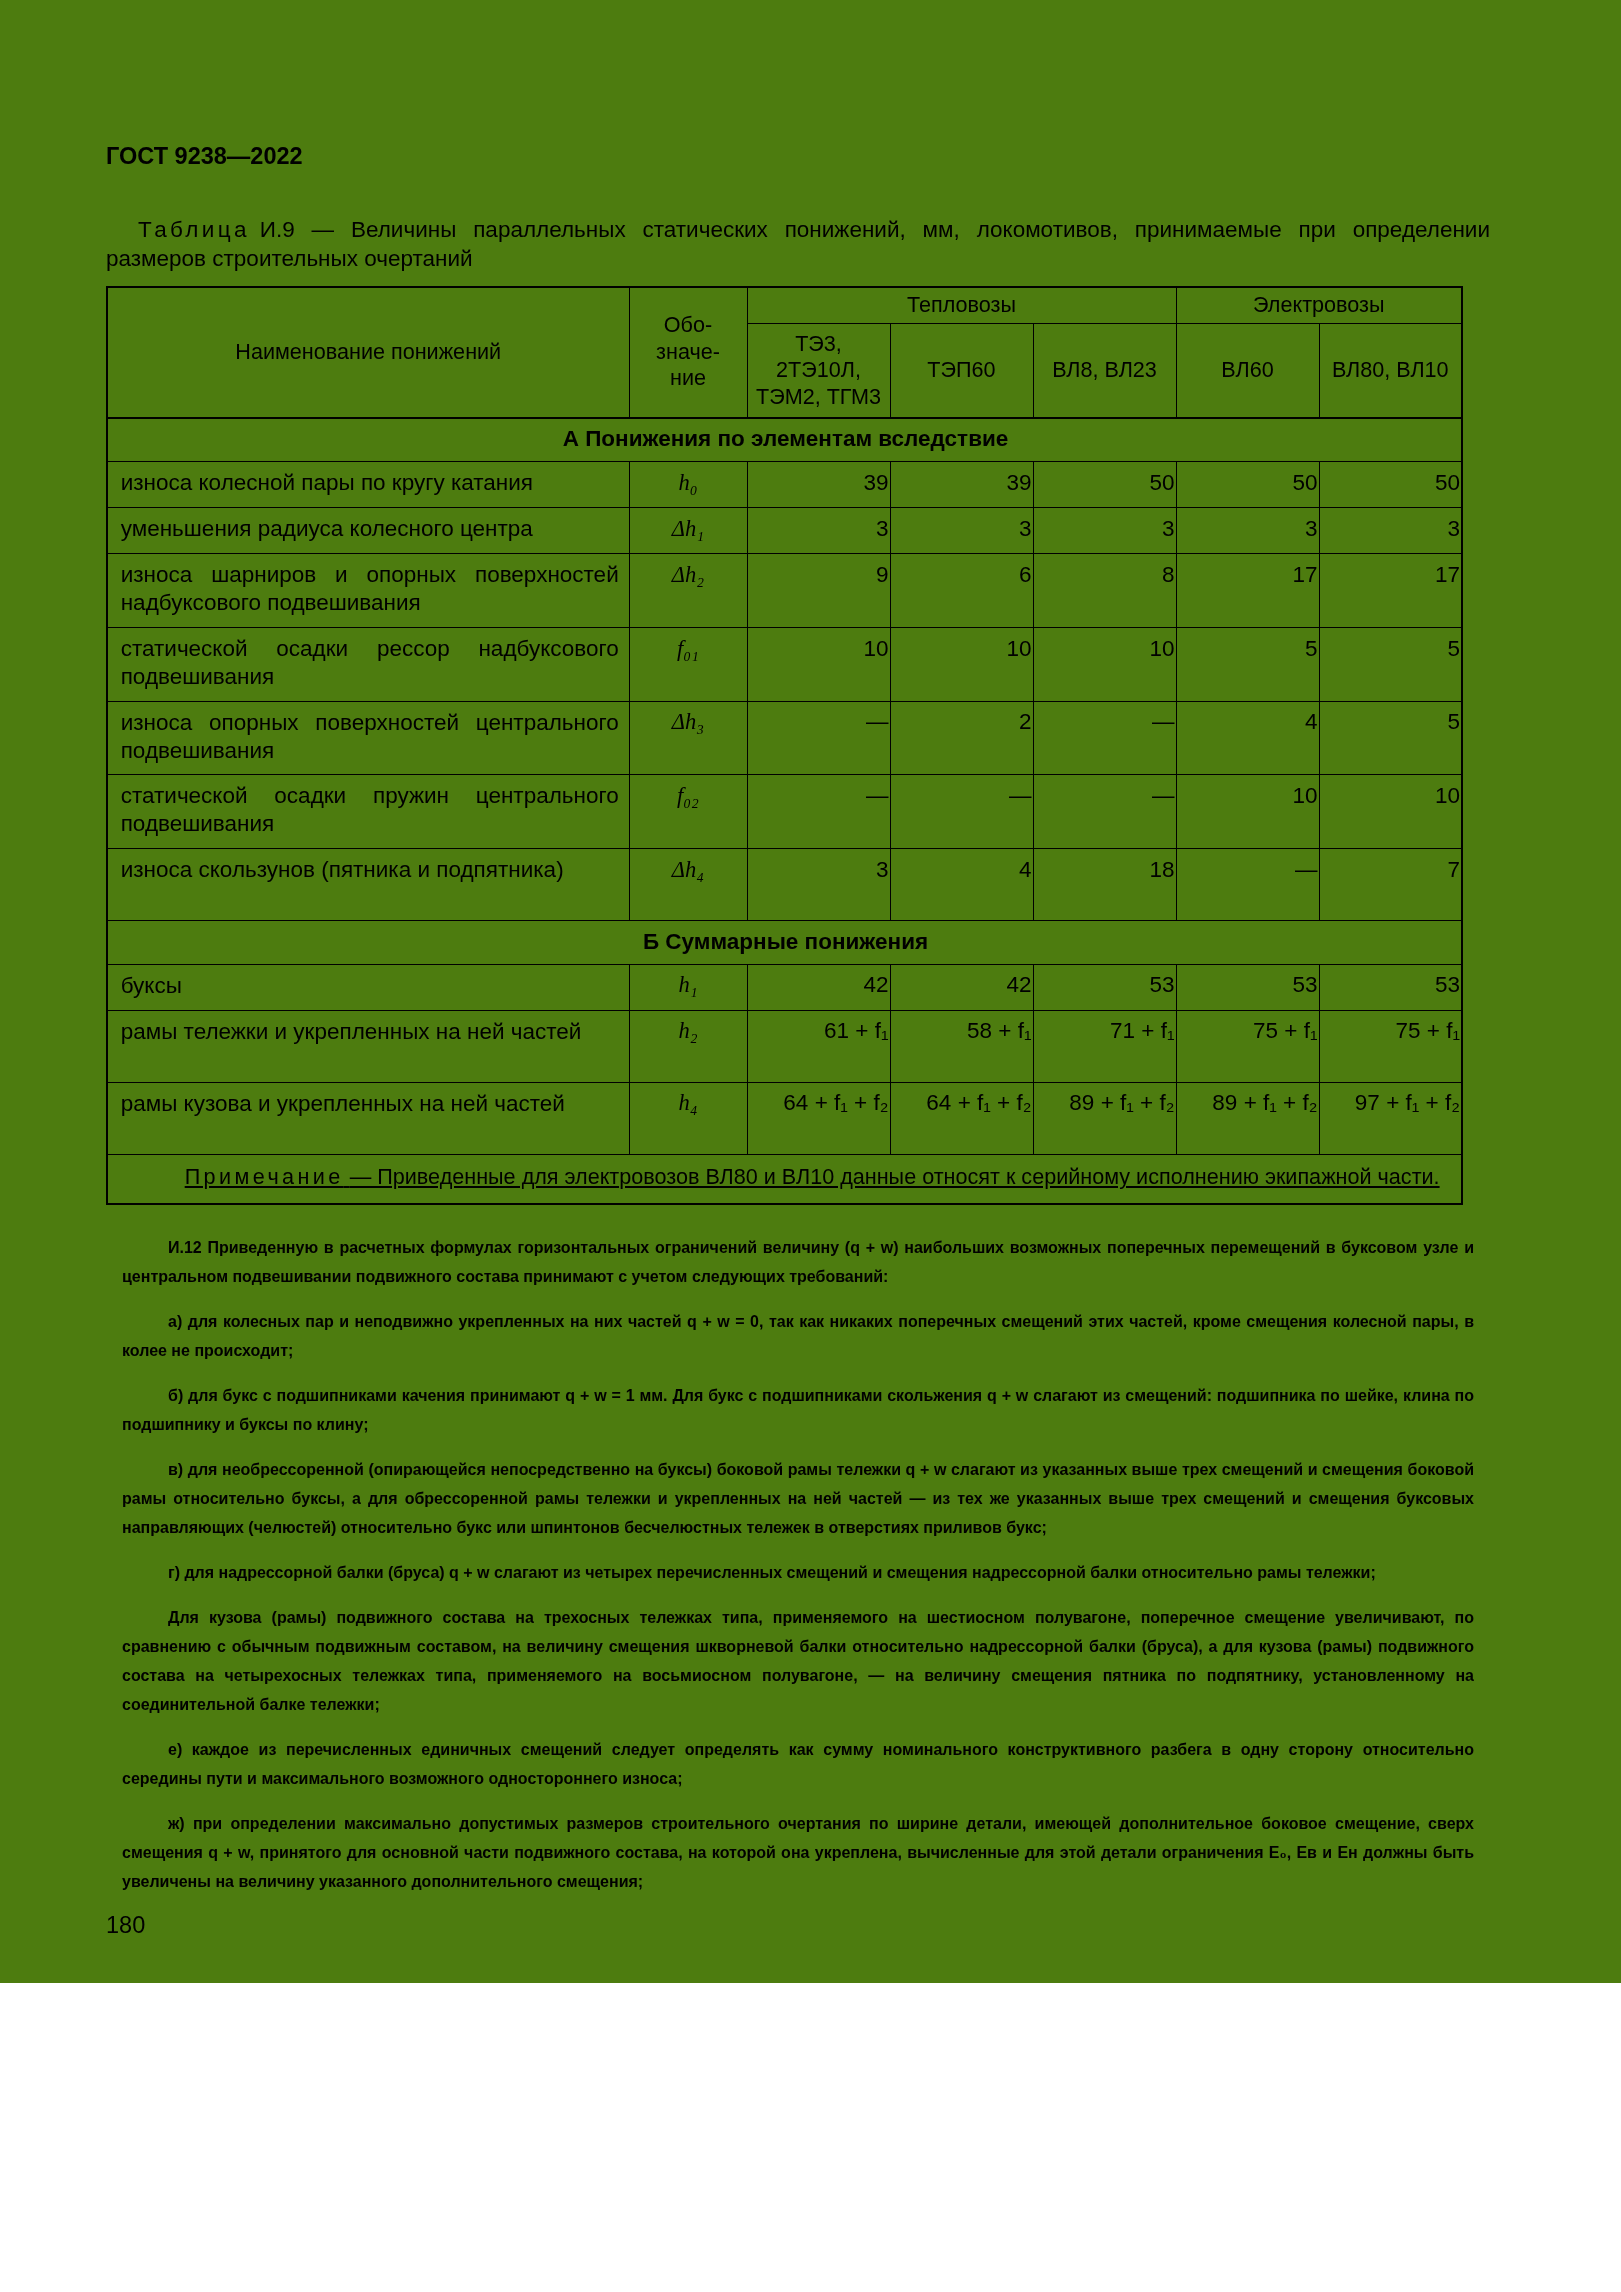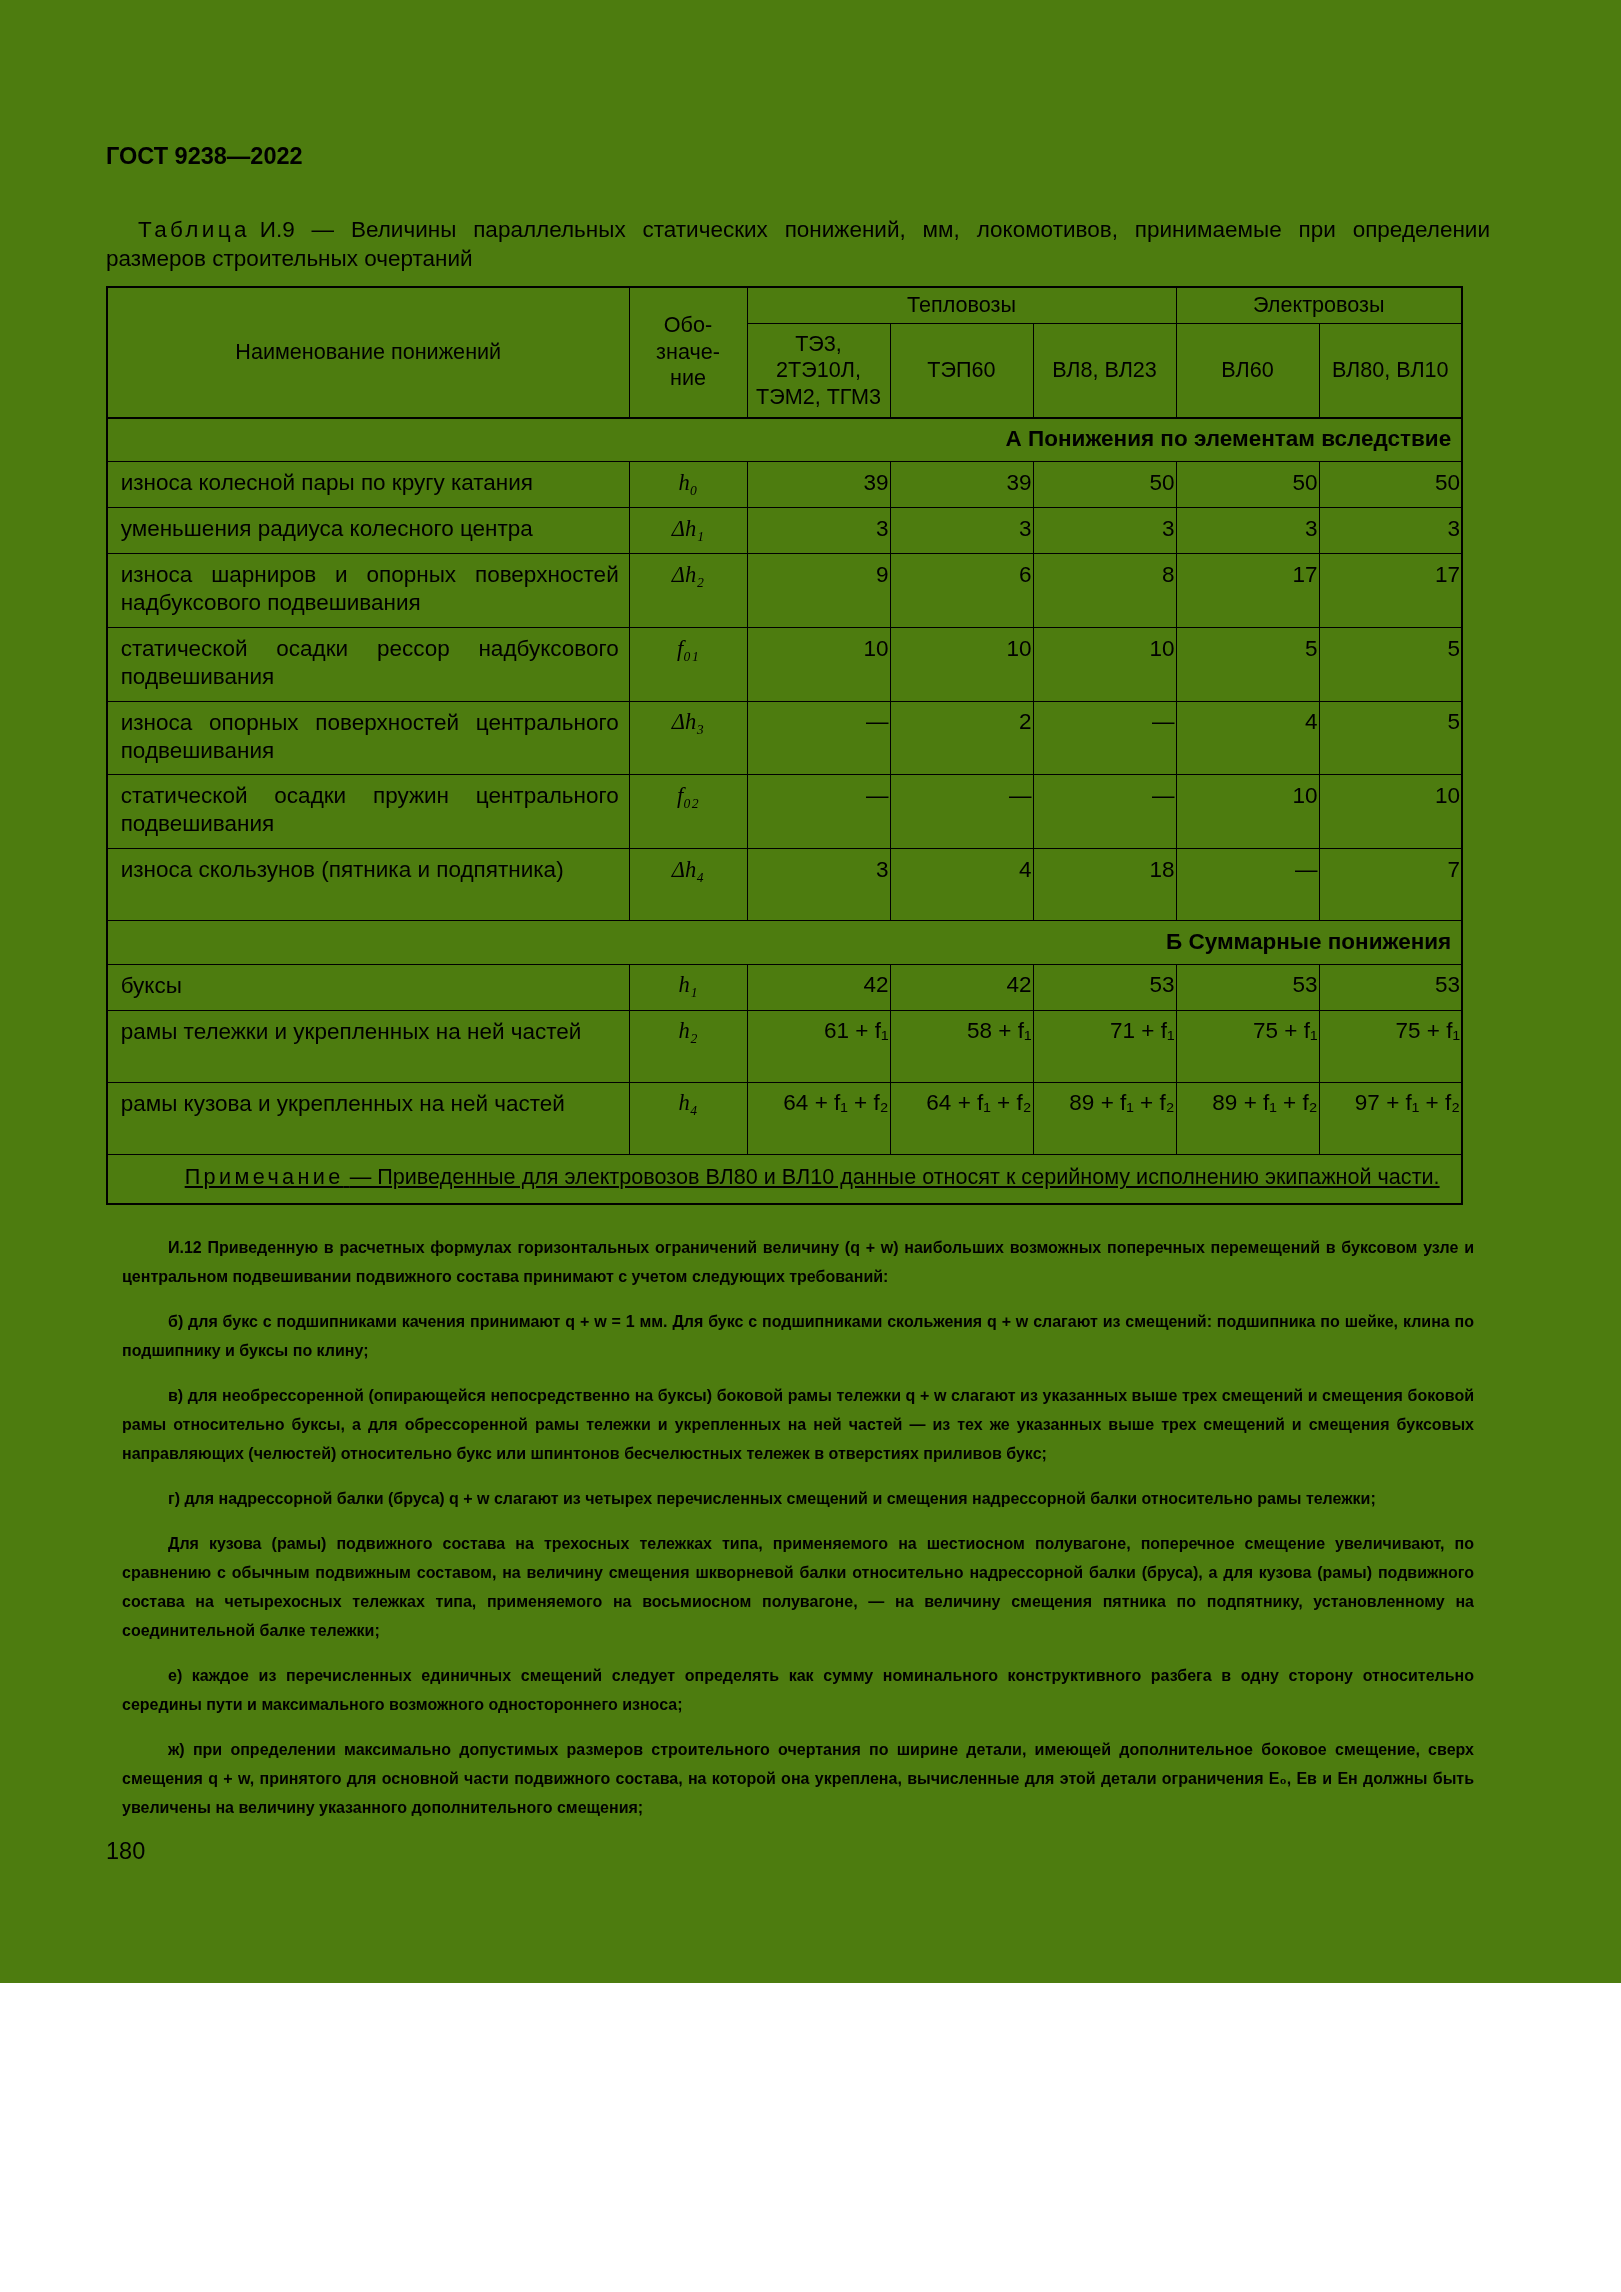--- a/index.html
+++ b/index.html
@@ -69,21 +69,21 @@
     font-size: 22.5px;
     text-align: right;
     vertical-align: top;
     padding-top: 7.8px;
   }
   tr.data-row { height: 46px; }
   tr.data-row.tall { height: 72px; }
   tr.section td {
     font-size: 22.5px;
     font-weight: bold;
-    text-align: right;
+    text-align: center;
     padding: 7.8px 9.8px 8.8px 11.8px;
   }
   tr.note-row td {
     font-size: 21.6px;
     line-height: 28px;
     text-align: justify;
     text-indent: 31px;
     padding: 8.8px 13.7px 11.8px 13.7px;
     text-decoration: underline;
   }
@@ -241,20 +241,21 @@
       </tr>
 
       <tr class="note-row">
         <td colspan="7"><span class="spaced">Примечание</span> <span>— Приведенные для электровозов ВЛ80 и ВЛ10 данные относят к серийному исполнению экипажной части.</span></td>
       </tr>
     </tbody>
   </table>
 
   <div class="body-text">
     <p>И.12 Приведенную в расчетных формулах горизонтальных ограничений величину (q + w) наибольших возможных поперечных перемещений в буксовом узле и центральном подвешивании подвижного состава принимают с учетом следующих требований:</p>
+    <p>а) для колесных пар и неподвижно укрепленных на них частей q + w = 0, так как никаких поперечных смещений этих частей, кроме смещения колесной пары, в колее не происходит;</p>
     <p>б) для букс с подшипниками качения принимают q + w = 1 мм. Для букс с подшипниками скольжения q + w слагают из смещений: подшипника по шейке, клина по подшипнику и буксы по клину;</p>
     <p>в) для необрессоренной (опирающейся непосредственно на буксы) боковой рамы тележки q + w слагают из указанных выше трех смещений и смещения боковой рамы относительно буксы, а для обрессоренной рамы тележки и укрепленных на ней частей — из тех же указанных выше трех смещений и смещения буксовых направляющих (челюстей) относительно букс или шпинтонов бесчелюстных тележек в отверстиях приливов букс;</p>
     <p>г) для надрессорной балки (бруса) q + w слагают из четырех перечисленных смещений и смещения надрессорной балки относительно рамы тележки;</p>
     <p>Для кузова (рамы) подвижного состава на трехосных тележках типа, применяемого на шестиосном полувагоне, поперечное смещение увеличивают, по сравнению с обычным подвижным составом, на величину смещения шкворневой балки относительно надрессорной балки (бруса), а для кузова (рамы) подвижного состава на четырехосных тележках типа, применяемого на восьмиосном полувагоне, — на величину смещения пятника по подпятнику, установленному на соединительной балке тележки;</p>
     <p>е) каждое из перечисленных единичных смещений следует определять как сумму номинального конструктивного разбега в одну сторону относительно середины пути и максимального возможного одностороннего износа;</p>
     <p>ж) при определении максимально допустимых размеров строительного очертания по ширине детали, имеющей дополнительное боковое смещение, сверх смещения q + w, принятого для основной части подвижного состава, на которой она укреплена, вычисленные для этой детали ограничения E₀, Eв и Eн должны быть увеличены на величину указанного дополнительного смещения;</p>
   </div>
 
   <div class="folio">180</div>
 

